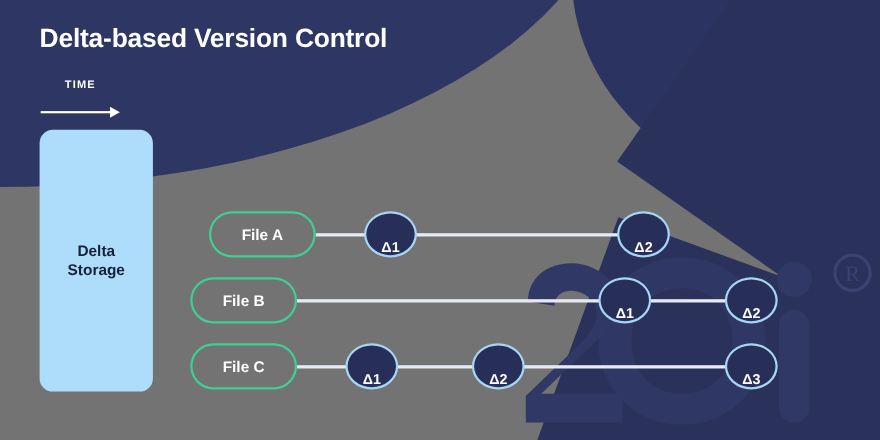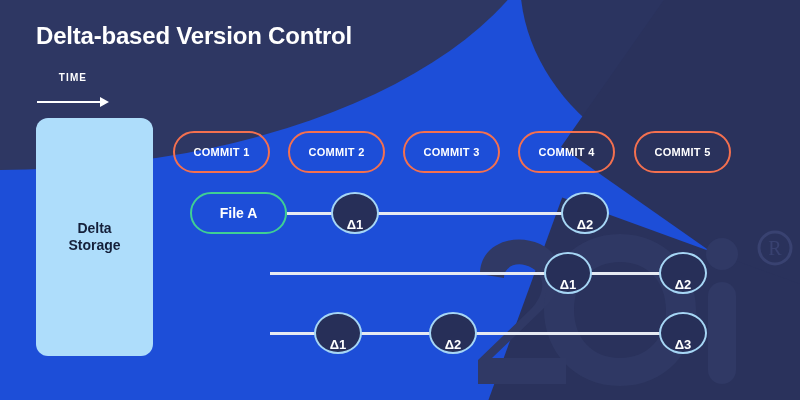--- a/index.html
+++ b/index.html
@@ -5,21 +5,21 @@
   html, body {
     margin: 0;
     padding: 0;
     background: #222a52;
   }
   #stage {
     position: relative;
     width: 800px;
     height: 400px;
     overflow: hidden;
-    background: #1d4ed8;
+    background: #737373;
     font-family: "Liberation Sans", sans-serif;
   }
 
   
   .bg-swoosh-top {
     position: absolute;
     left: -340px;
     top: -300px;
     width: 900px;
     height: 470px;
@@ -117,21 +117,21 @@
     border-top: 5px solid transparent;
     border-bottom: 5px solid transparent;
     border-left: 9px solid #ffffff;
   }
 
   
   .storage-box {
     position: absolute;
     left: 36px;
     top: 118px;
-    width: 117px;
+    width: 103px;
     height: 238px;
     background: #aeddfb;
     border-radius: 12px;
     display: flex;
     align-items: center;
     justify-content: center;
   }
   .storage-label {
     font-size: 14px;
     font-weight: bold;
@@ -257,62 +257,51 @@
       <div class="shaft"></div>
       <div class="head"></div>
     </div>
   </div>
 
   <div class="storage-box">
     <div class="storage-label">Delta
 Storage</div>
   </div>
 
-  <div class="commit-row" id="commit-row">
-      <div class="commit-chip" style="left: 173px; border-color: rgb(244, 112, 79);">
-        <span>COMMIT 1</span>
-      </div>
-      <div class="commit-chip" style="left: 288px; border-color: rgb(244, 112, 79);">
-        <span>COMMIT 2</span>
-      </div>
-      <div class="commit-chip" style="left: 403px; border-color: rgb(244, 112, 79);">
-        <span>COMMIT 3</span>
-      </div>
-      <div class="commit-chip" style="left: 518px; border-color: rgb(244, 112, 79);">
-        <span>COMMIT 4</span>
-      </div>
-      <div class="commit-chip" style="left: 634px; border-color: rgb(244, 112, 79);">
-        <span>COMMIT 5</span>
-      </div>
-    </div>
 
   <div class="file-rows" id="file-rows">
       <div class="file-row" style="top: 192px; margin-left: 17px;">
         <div class="connector" style="left: 270px; width: 290px; background: rgb(230, 234, 242);"></div>
         <div class="file-pill" style="border-color: rgb(63, 207, 148);">
           <span>File A</span>
         </div>
         <div class="delta-node" style="left: 314px; border-color: rgb(166, 214, 245); background: rgb(39, 47, 88);">
           <span>Δ1</span>
         </div>
         <div class="delta-node" style="left: 544px; border-color: rgb(166, 214, 245); background: rgb(39, 47, 88);">
           <span>Δ2</span>
         </div>
       </div>
       <div class="file-row" style="top: 252px;">
         <div class="connector" style="left: 270px; width: 405px; background: rgb(230, 234, 242);"></div>
+        <div class="file-pill" style="border-color: rgb(63, 207, 148);">
+          <span>File B</span>
+        </div>
         <div class="delta-node" style="left: 544px; border-color: rgb(166, 214, 245); background: rgb(39, 47, 88);">
           <span>Δ1</span>
         </div>
         <div class="delta-node" style="left: 659px; border-color: rgb(166, 214, 245); background: rgb(39, 47, 88);">
           <span>Δ2</span>
         </div>
       </div>
       <div class="file-row" style="top: 312px;">
         <div class="connector" style="left: 270px; width: 405px; background: rgb(230, 234, 242);"></div>
+        <div class="file-pill" style="border-color: rgb(63, 207, 148);">
+          <span>File C</span>
+        </div>
         <div class="delta-node" style="left: 314px; border-color: rgb(166, 214, 245); background: rgb(39, 47, 88);">
           <span>Δ1</span>
         </div>
         <div class="delta-node" style="left: 429px; border-color: rgb(166, 214, 245); background: rgb(39, 47, 88);">
           <span>Δ2</span>
         </div>
         <div class="delta-node" style="left: 659px; border-color: rgb(166, 214, 245); background: rgb(39, 47, 88);">
           <span>Δ3</span>
         </div>
       </div>

